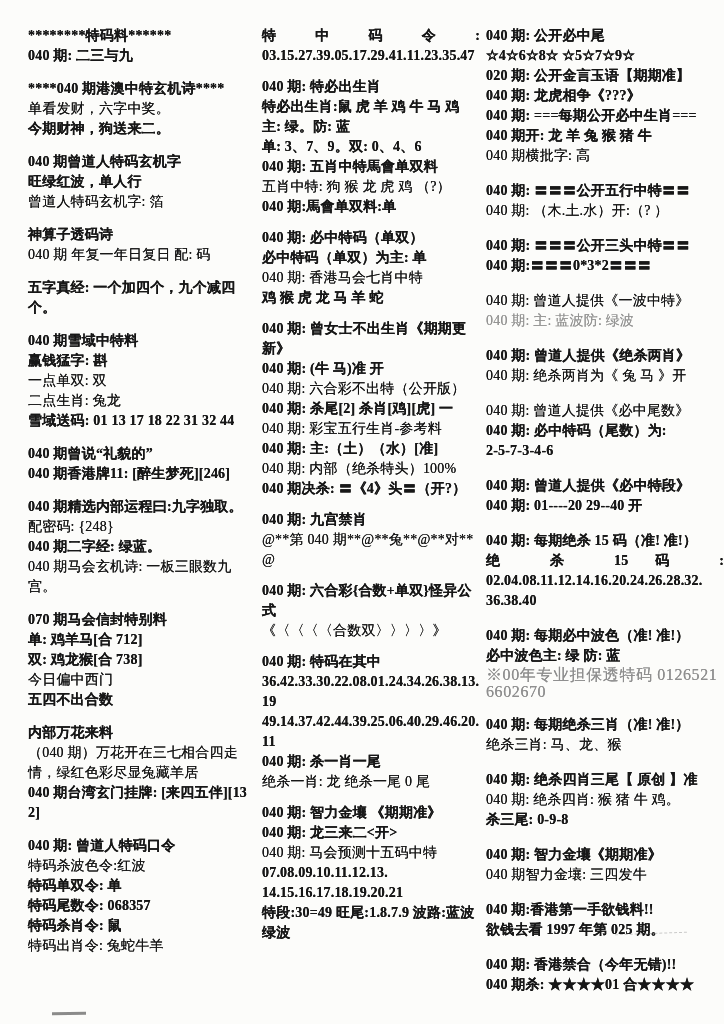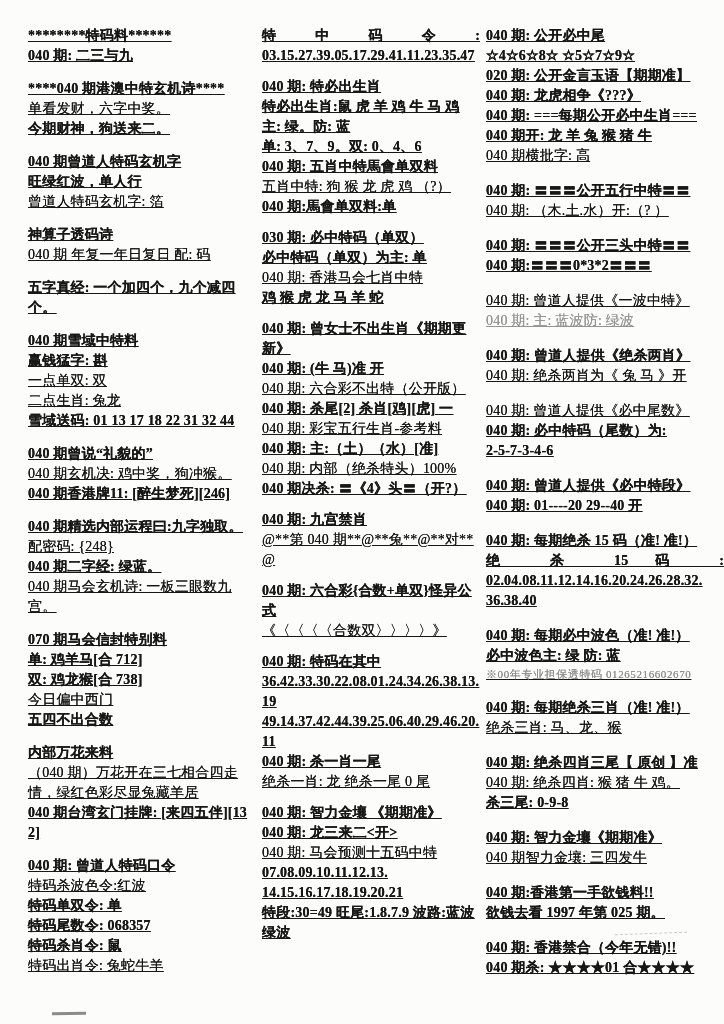--- a/index.html
+++ b/index.html
@@ -2,36 +2,36 @@
 <html><head>
 <meta charset="utf-8">
 <style>
   html,body{margin:0;padding:0;}
   body{
     width:724px;height:1024px;overflow:hidden;position:relative;
     background:#fcfcfa;color:#171717;
     font-family:"Liberation Serif","DejaVu Serif",serif;
   }
   #cols{display:flex;box-sizing:border-box;padding:26px 0 0 28px;}
-  .col{flex:0 0 auto;text-decoration:underline;}
+  .col{flex:0 0 auto;}
   .c1{width:226px;margin-right:8px;}
   .c2{width:218px;margin-right:6px;}
   .c3{width:238px;}
   .blk{margin:0 0 13px 0;}
   .c2 .blk{margin-bottom:11px;}
   .c3 .blk{margin-bottom:15px;}
   .ln{
     font-size:14px;line-height:20px;letter-spacing:.2px;
     word-break:break-all;text-shadow:0 0 .3px currentColor;
   }
   .b{font-weight:700;}
   .spread{text-align:justify;text-align-last:justify;}
   .faded{opacity:.45;filter:blur(.5px);}
   .faint{
-    color:#8f8f8f;font-size:11px;line-height:17px;
+    color:#8f8f8f;font-size:16px;line-height:17px;
     filter:blur(.6px);letter-spacing:.6px;font-weight:400;
   }
   .artifact{position:absolute;}
   #mark-bottom-left{
     left:52px;top:1012px;width:34px;height:3px;
     background:#2e2e2e;opacity:.55;transform:rotate(-1deg);
   }
   #mark-squiggle{
     left:615px;top:933px;width:72px;height:4px;
     border-top:1px dashed #9a9a9a;opacity:.5;transform:rotate(-2deg);
@@ -65,21 +65,20 @@
       </div>
       <div class="blk">
         <div class="ln b">040 期雪域中特料</div>
         <div class="ln b">赢钱猛字: 斟</div>
         <div class="ln">一点单双: 双</div>
         <div class="ln">二点生肖: 兔龙</div>
         <div class="ln b">雪域送码: 01 13 17 18 22 31 32 44</div>
       </div>
       <div class="blk">
         <div class="ln b">040 期曾说“礼貌的”</div>
-        <div class="ln">040 期玄机决: 鸡中奖，狗冲猴。</div>
         <div class="ln b">040 期香港牌11: [醉生梦死][246]</div>
       </div>
       <div class="blk">
         <div class="ln b">040 期精选内部运程曰:九字独取。</div>
         <div class="ln">配密码: {248}</div>
         <div class="ln b">040 期二字经: 绿蓝。</div>
         <div class="ln">040 期马会玄机诗: 一板三眼数九宫。</div>
       </div>
       <div class="blk">
         <div class="ln b">070 期马会信封特别料</div>
@@ -110,21 +109,21 @@
       <div class="blk">
         <div class="ln b">040 期: 特必出生肖</div>
         <div class="ln b">特必出生肖:鼠 虎 羊 鸡 牛 马 鸡</div>
         <div class="ln b">主: 绿。防: 蓝</div>
         <div class="ln b">单: 3、7、9。双: 0、4、6</div>
         <div class="ln b">040 期: 五肖中特馬會单双料</div>
         <div class="ln">五肖中特: 狗 猴 龙 虎 鸡 （?）</div>
         <div class="ln b">040 期:馬會单双料:单</div>
       </div>
       <div class="blk">
-        <div class="ln b">030 期: 必中特码（单双）</div>
+        <div class="ln b">040 期: 必中特码（单双）</div>
         <div class="ln b">必中特码（单双）为主: 单</div>
         <div class="ln">040 期: 香港马会七肖中特</div>
         <div class="ln b">鸡 猴 虎 龙 马 羊 蛇</div>
       </div>
       <div class="blk">
         <div class="ln b">040 期: 曾女士不出生肖《期期更新》</div>
         <div class="ln b">040 期: (牛 马)准 开</div>
         <div class="ln">040 期: 六合彩不出特（公开版）</div>
         <div class="ln b">040 期: 杀尾[2] 杀肖[鸡][虎] 一</div>
         <div class="ln">040 期: 彩宝五行生肖-参考料</div>

